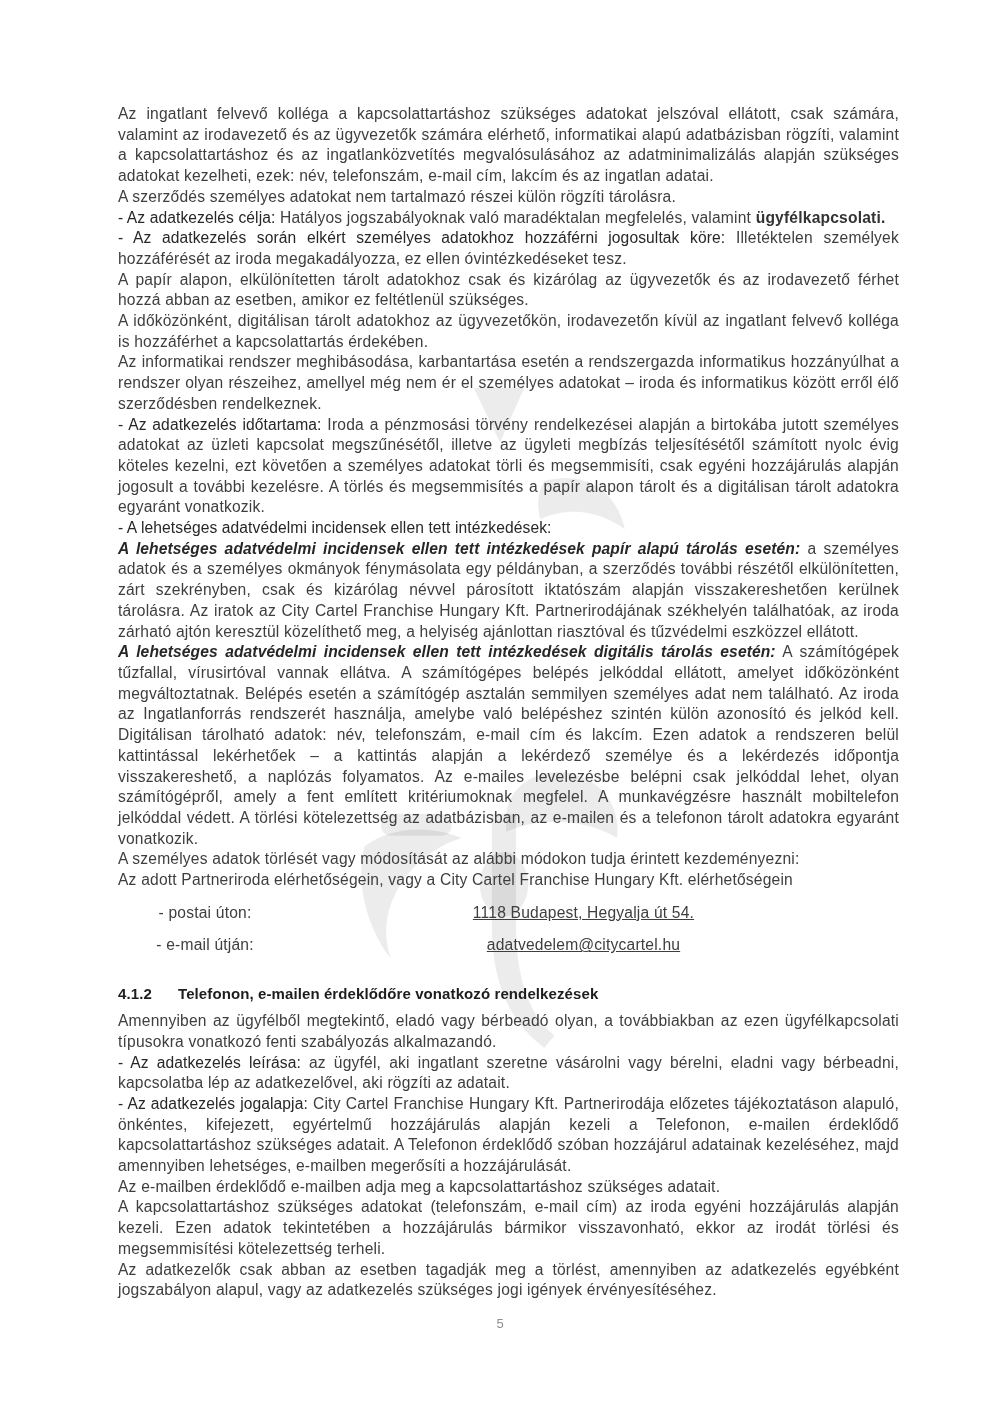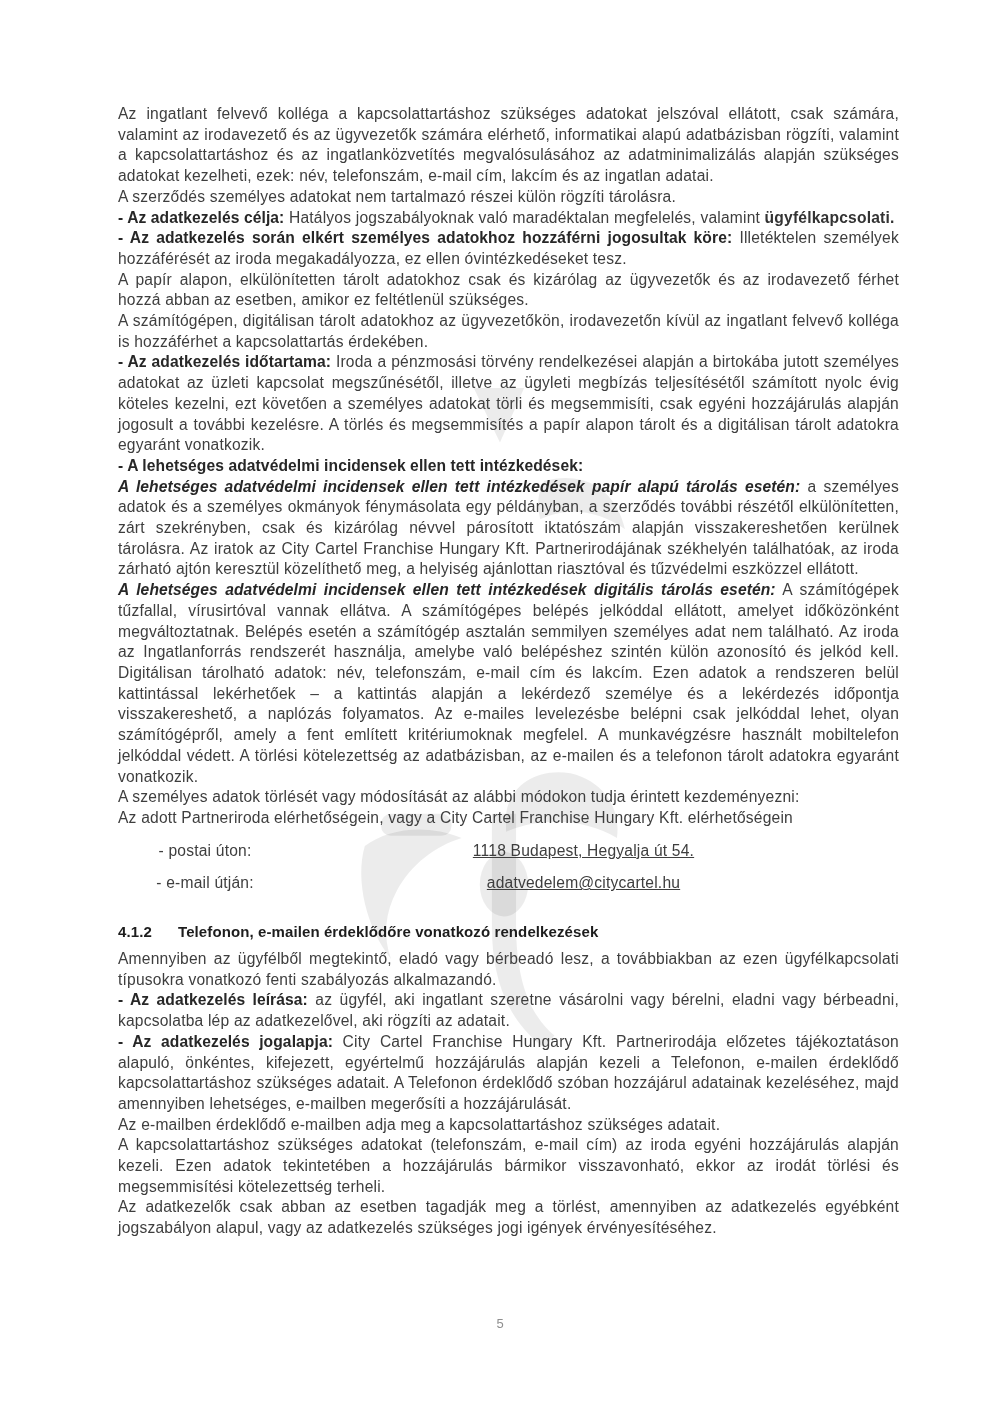--- a/index.html
+++ b/index.html
@@ -14,21 +14,21 @@
     position:absolute;left:348px;top:380px;width:316px;height:706px;
     z-index:0;pointer-events:none;
   }
   .content{
     position:absolute;left:118px;top:104px;width:781px;z-index:1;
     font-size:15.6px;line-height:20.7px;letter-spacing:.2px;
     color:var(--body-text,#3e3e3e);
   }
   .para{margin:0;text-align:justify;}
   .r-regular{font-weight:400;}
-  .r-bold{font-weight:700;color:var(--bold-text,#272727);letter-spacing:.1px;margin-top:40px;}
+  .r-bold{font-weight:400;color:var(--bold-text,#272727);letter-spacing:.1px;margin-top:40px;}
   .r-bolditalic{font-weight:700;font-style:italic;color:var(--bold-text,#272727);letter-spacing:.1px;}
   .r-semibold{font-weight:600;color:#333333;}
   .contact{display:flex;margin:12px;text-align:center;}
   .contact .lbl{flex:0 0 150px;}
   .contact .val{flex:1;text-decoration:underline;}
   .heading{
     display:flex;align-items:baseline;
     margin:27px 0 6px 0;
     font-size:15px;font-weight:700;line-height:22px;
     color:var(--heading-text,#1d1d1d);letter-spacing:.1px;
@@ -54,40 +54,41 @@
     <ellipse cx="148" cy="500" rx="24" ry="32"></ellipse>
   </g>
 </svg>
 
 <div class="content">
     <p class="para"><span class="r-regular">Az ingatlant felvevő kolléga a kapcsolattartáshoz szükséges adatokat jelszóval ellátott, csak számára, valamint az irodavezető és az ügyvezetők számára elérhető, informatikai alapú adatbázisban rögzíti, valamint a kapcsolattartáshoz és az ingatlanközvetítés megvalósulásához az adatminimalizálás alapján szükséges adatokat kezelheti, ezek: név, telefonszám, e-mail cím, lakcím és az ingatlan adatai.</span></p>
     <p class="para"><span class="r-regular">A szerződés személyes adatokat nem tartalmazó részei külön rögzíti tárolásra.</span></p>
     <p class="para"><span class="r-bold">- Az adatkezelés célja:</span><span class="r-regular"> Hatályos jogszabályoknak való maradéktalan megfelelés, valamint </span><span class="r-semibold">ügyfélkapcsolati.</span></p>
     <p class="para"><span class="r-bold">- Az adatkezelés során elkért személyes adatokhoz hozzáférni jogosultak köre:</span><span class="r-regular"> Illetéktelen személyek hozzáférését az iroda megakadályozza, ez ellen óvintézkedéseket tesz.</span></p>
     <p class="para"><span class="r-regular">A papír alapon, elkülönítetten tárolt adatokhoz csak és kizárólag az ügyvezetők és az irodavezető férhet hozzá abban az esetben, amikor ez feltétlenül szükséges.</span></p>
-    <p class="para"><span class="r-regular">A számítógépen, digitálisan tárolt adatokhoz az ügyvezetőkön, irodavezetőn kívül az ingatlant felvevő kolléga is hozzáférhet a kapcsolattartás érdekében.</span></p>
+    <p class="para"><span class="r-regular">A időközönként, digitálisan tárolt adatokhoz az ügyvezetőkön, irodavezetőn kívül az ingatlant felvevő kolléga is hozzáférhet a kapcsolattartás érdekében.</span></p>
+    <p class="para"><span class="r-regular">Az informatikai rendszer meghibásodása, karbantartása esetén a rendszergazda informatikus hozzányúlhat a rendszer olyan részeihez, amellyel még nem ér el személyes adatokat – iroda és informatikus között erről élő szerződésben rendelkeznek.</span></p>
     <p class="para"><span class="r-bold">- Az adatkezelés időtartama:</span><span class="r-regular"> Iroda a pénzmosási törvény rendelkezései alapján a birtokába jutott személyes adatokat az üzleti kapcsolat megszűnésétől, illetve az ügyleti megbízás teljesítésétől számított nyolc évig köteles kezelni, ezt követően a személyes adatokat törli és megsemmisíti, csak egyéni hozzájárulás alapján jogosult a további kezelésre. A törlés és megsemmisítés a papír alapon tárolt és a digitálisan tárolt adatokra egyaránt vonatkozik.</span></p>
     <p class="para"><span class="r-bold">- A lehetséges adatvédelmi incidensek ellen tett intézkedések:</span></p>
     <p class="para"><span class="r-bolditalic">A lehetséges adatvédelmi incidensek ellen tett intézkedések papír alapú tárolás esetén:</span><span class="r-regular"> a személyes adatok és a személyes okmányok fénymásolata egy példányban, a szerződés további részétől elkülönítetten, zárt szekrényben, csak és kizárólag névvel párosított iktatószám alapján visszakereshetően kerülnek tárolásra. Az iratok az City Cartel Franchise Hungary Kft. Partnerirodájának székhelyén találhatóak, az iroda zárható ajtón keresztül közelíthető meg, a helyiség ajánlottan riasztóval és tűzvédelmi eszközzel ellátott.</span></p>
     <p class="para"><span class="r-bolditalic">A lehetséges adatvédelmi incidensek ellen tett intézkedések digitális tárolás esetén:</span><span class="r-regular"> A számítógépek tűzfallal, vírusirtóval vannak ellátva. A számítógépes belépés jelkóddal ellátott, amelyet időközönként megváltoztatnak. Belépés esetén a számítógép asztalán semmilyen személyes adat nem található. Az iroda az Ingatlanforrás rendszerét használja, amelybe való belépéshez szintén külön azonosító és jelkód kell. Digitálisan tárolható adatok: név, telefonszám, e-mail cím és lakcím. Ezen adatok a rendszeren belül kattintással lekérhetőek – a kattintás alapján a lekérdező személye és a lekérdezés időpontja visszakereshető, a naplózás folyamatos. Az e-mailes levelezésbe belépni csak jelkóddal lehet, olyan számítógépről, amely a fent említett kritériumoknak megfelel. A munkavégzésre használt mobiltelefon jelkóddal védett. A törlési kötelezettség az adatbázisban, az e-mailen és a telefonon tárolt adatokra egyaránt vonatkozik.</span></p>
     <p class="para"><span class="r-regular">A személyes adatok törlését vagy módosítását az alábbi módokon tudja érintett kezdeményezni:</span></p>
     <p class="para"><span class="r-regular">Az adott Partneriroda elérhetőségein, vagy a City Cartel Franchise Hungary Kft. elérhetőségein</span></p>
     <div class="contact">
       <span class="lbl">- postai úton:</span>
       <span class="val">1118 Budapest, Hegyalja út 54.</span>
     </div>
     <div class="contact">
       <span class="lbl">- e-mail útján:</span>
       <span class="val">adatvedelem@citycartel.hu</span>
     </div>
     <h2 class="heading">
       <span class="num">4.1.2</span>
       <span class="ttl">Telefonon, e-mailen érdeklődőre vonatkozó rendelkezések</span>
     </h2>
-    <p class="para"><span class="r-regular">Amennyiben az ügyfélből megtekintő, eladó vagy bérbeadó lesz, a továbbiakban az ezen ügyfélkapcsolati típusokra vonatkozó fenti szabályozás alkalmazandó.</span></p>
+    <p class="para"><span class="r-regular">Amennyiben az ügyfélből megtekintő, eladó vagy bérbeadó olyan, a továbbiakban az ezen ügyfélkapcsolati típusokra vonatkozó fenti szabályozás alkalmazandó.</span></p>
     <p class="para"><span class="r-bold">- Az adatkezelés leírása:</span><span class="r-regular"> az ügyfél, aki ingatlant szeretne vásárolni vagy bérelni, eladni vagy bérbeadni, kapcsolatba lép az adatkezelővel, aki rögzíti az adatait.</span></p>
     <p class="para"><span class="r-bold">- Az adatkezelés jogalapja:</span><span class="r-regular"> City Cartel Franchise Hungary Kft. Partnerirodája előzetes tájékoztatáson alapuló, önkéntes, kifejezett, egyértelmű hozzájárulás alapján kezeli a Telefonon, e-mailen érdeklődő kapcsolattartáshoz szükséges adatait. A Telefonon érdeklődő szóban hozzájárul adatainak kezeléséhez, majd amennyiben lehetséges, e-mailben megerősíti a hozzájárulását.</span></p>
     <p class="para"><span class="r-regular">Az e-mailben érdeklődő e-mailben adja meg a kapcsolattartáshoz szükséges adatait.</span></p>
     <p class="para"><span class="r-regular">A kapcsolattartáshoz szükséges adatokat (telefonszám, e-mail cím) az iroda egyéni hozzájárulás alapján kezeli. Ezen adatok tekintetében a hozzájárulás bármikor visszavonható, ekkor az irodát törlési és megsemmisítési kötelezettség terheli.</span></p>
     <p class="para"><span class="r-regular">Az adatkezelők csak abban az esetben tagadják meg a törlést, amennyiben az adatkezelés egyébként jogszabályon alapul, vagy az adatkezelés szükséges jogi igények érvényesítéséhez.</span></p>
   </div>
 
 <div class="pagenum">5</div>
 
 </body></html>

